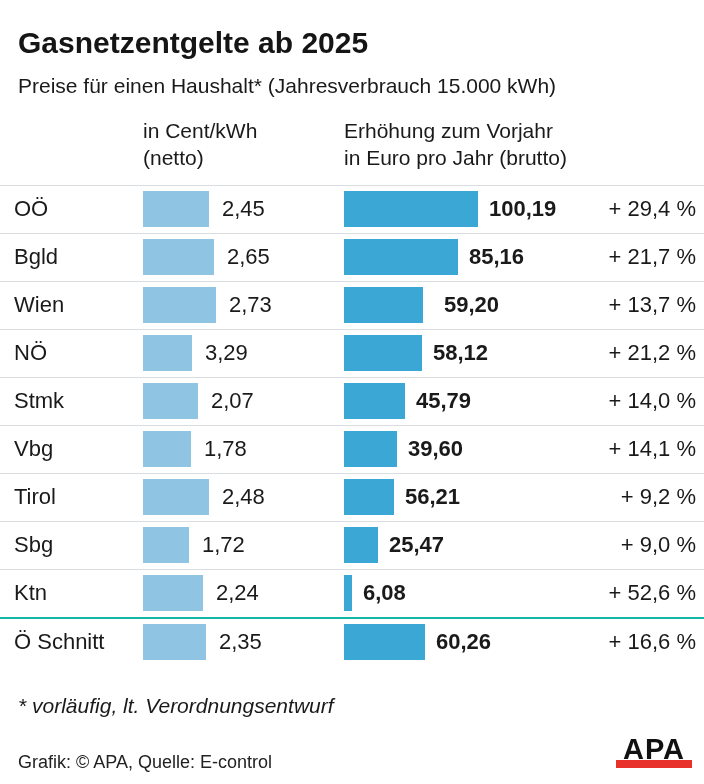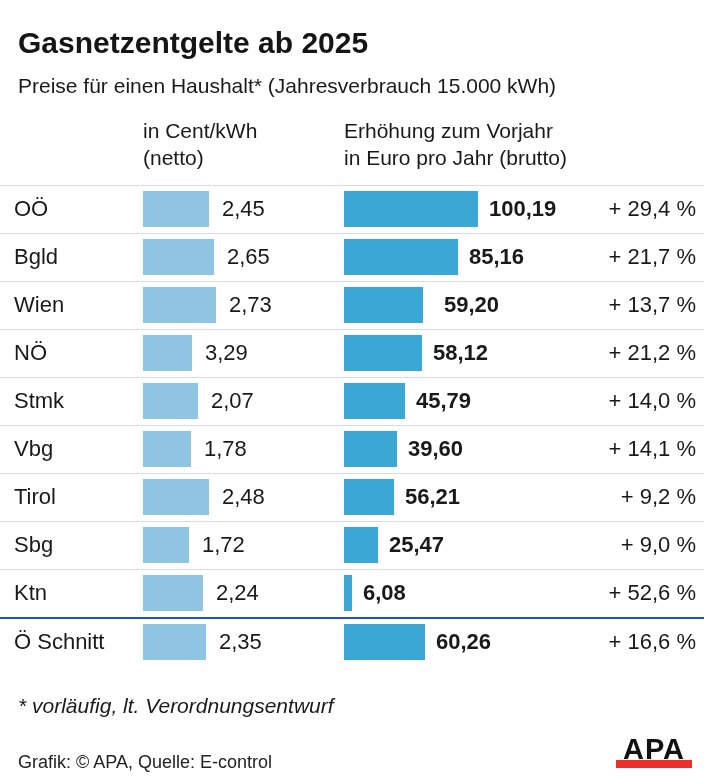--- a/index.html
+++ b/index.html
@@ -20,21 +20,21 @@
     position: absolute; left: 18px; top: 74px;
     font-size: 21px; color: #1a1a1a;
   }
 
   .colhead { position: absolute; top: 117px; font-size: 21px; line-height: 27px; color: #1a1a1a; }
   .colhead1 { left: 143px; }
   .colhead2 { left: 344px; }
 
   .table { position: absolute; left: 0; top: 185px; width: 704px; }
   .row { position: relative; height: 47px; border-top: 1px solid #d9dde0; }
-  .row.sep { border-top: 2px solid #1d4ed8; }
+  .row.sep { border-top: 2px solid #14b8a6; }
 
   .rlabel {
     position: absolute; left: 14px; top: 0;
     font-size: 22px; line-height: 46px; white-space: nowrap;
   }
   .bar { position: absolute; top: 5px; height: 36px; }
   .bar.light { left: 143px; background: var(--light-bar, #8FC4E2); }
   .bar.dark  { left: 344px; background: var(--dark-bar, #3AA7D4); }
   .cent {
     position: absolute; top: 0; font-size: 22px; line-height: 46px; white-space: nowrap;

